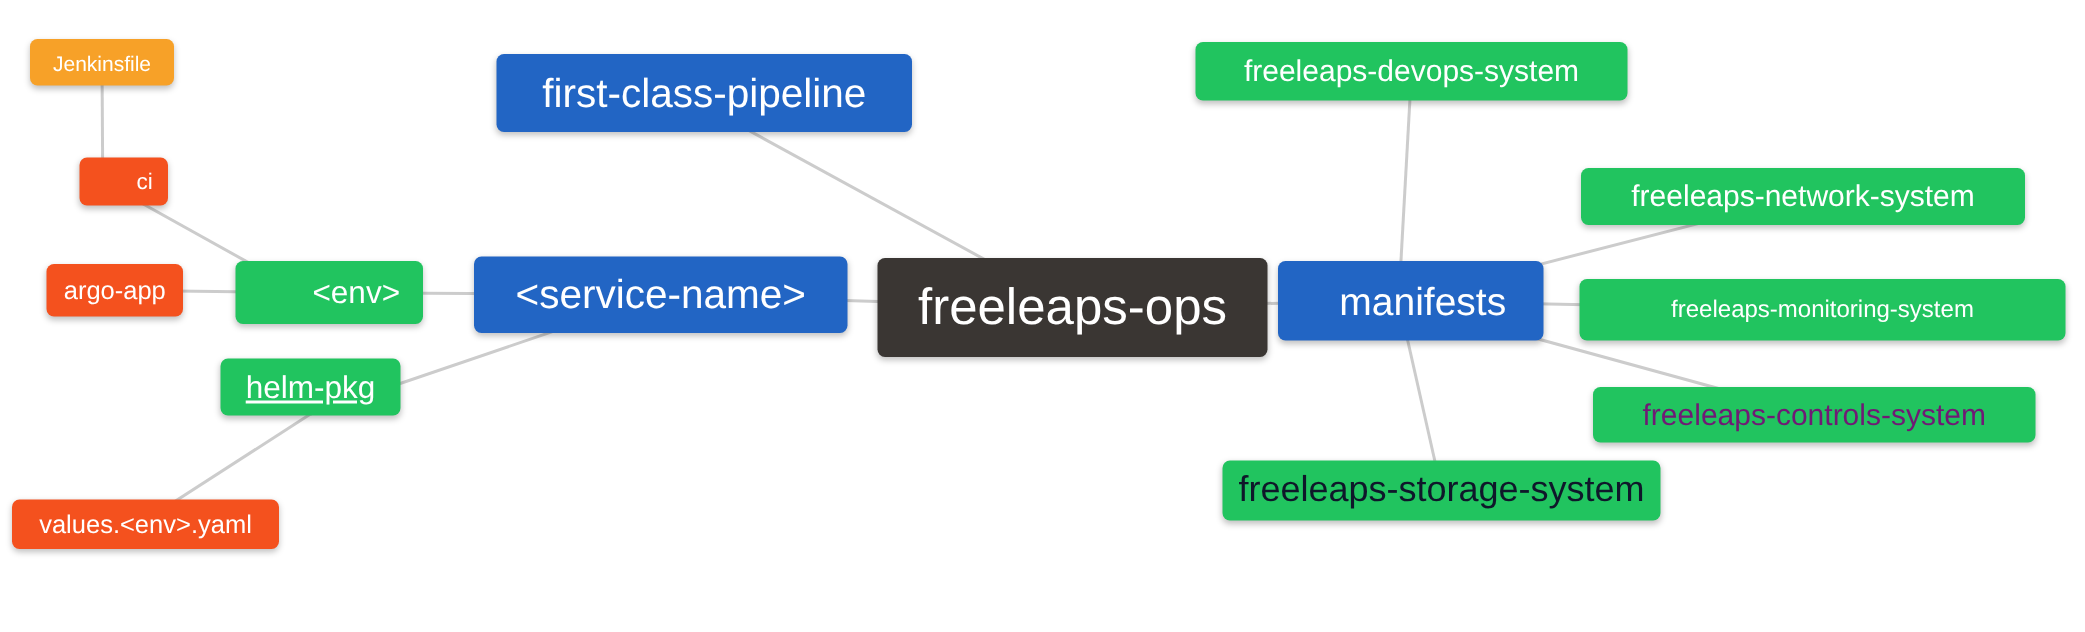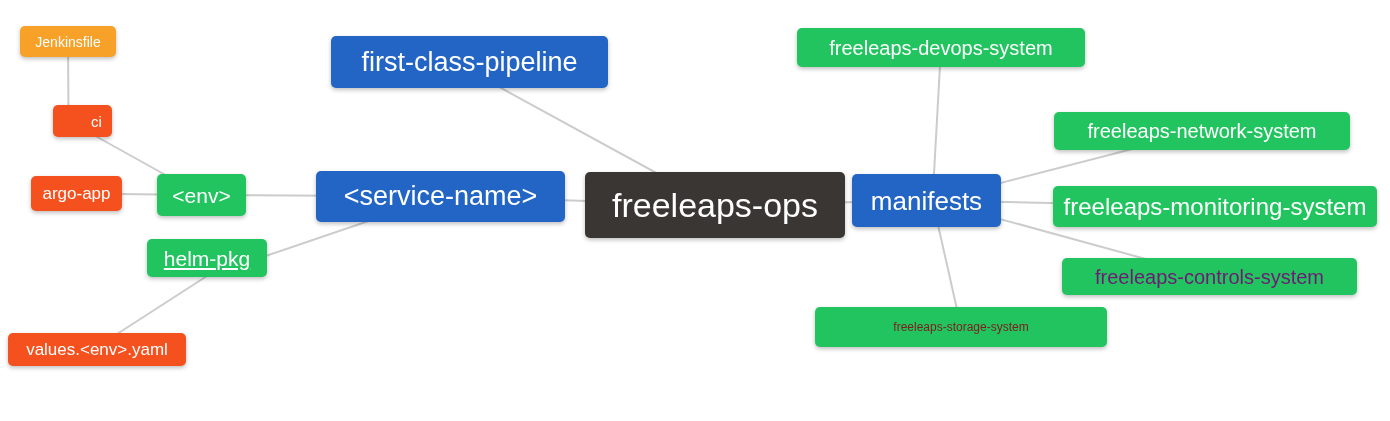--- a/index.html
+++ b/index.html
@@ -62,49 +62,49 @@
     </svg>
 <div class="node" style="left: 20px; top: 26px; width: 96px; height: 31px; background: rgb(247, 161, 40); color: rgb(255, 255, 255); font-size: 14px;">
       <span>Jenkinsfile</span>
     </div>
     <div class="node" style="left: 53px; top: 105px; width: 31px; height: 32px; background: rgb(244, 81, 30); color: rgb(255, 255, 255); font-size: 15px; padding-left: 28px;">
       <span>ci</span>
     </div>
     <div class="node" style="left: 31px; top: 176px; width: 91px; height: 35px; background: rgb(244, 81, 30); color: rgb(255, 255, 255); font-size: 17px;">
       <span>argo-app</span>
     </div>
-    <div class="node" style="left: 157px; top: 174px; width: 89px; height: 42px; background: rgb(33, 196, 95); color: rgb(255, 255, 255); font-size: 21px;">
+    <div class="node" style="left: 157px; top: 174px; width: 89px; height: 42px; background: rgb(33, 196, 95); color: rgb(255, 255, 255); font-size: 21px; padding-left: 36px;">
       <span>&lt;env&gt;</span>
     </div>
     <div class="node" style="left: 147px; top: 239px; width: 120px; height: 38px; background: rgb(33, 196, 95); color: rgb(255, 255, 255); font-size: 21px; text-decoration: underline;">
       <span>helm-pkg</span>
     </div>
     <div class="node" style="left: 8px; top: 333px; width: 178px; height: 33px; background: rgb(244, 81, 30); color: rgb(255, 255, 255); font-size: 17px;">
       <span>values.&lt;env&gt;.yaml</span>
     </div>
     <div class="node" style="left: 331px; top: 36px; width: 277px; height: 52px; background: rgb(34, 101, 196); color: rgb(255, 255, 255); font-size: 27px;">
       <span>first-class-pipeline</span>
     </div>
     <div class="node" style="left: 316px; top: 171px; width: 249px; height: 51px; background: rgb(34, 101, 196); color: rgb(255, 255, 255); font-size: 27px;">
       <span>&lt;service-name&gt;</span>
     </div>
     <div class="node" style="left: 585px; top: 172px; width: 260px; height: 66px; background: rgb(58, 54, 51); color: rgb(255, 255, 255); font-size: 34px;">
       <span>freeleaps-ops</span>
     </div>
-    <div class="node" style="left: 852px; top: 174px; width: 149px; height: 53px; background: rgb(34, 101, 196); color: rgb(255, 255, 255); font-size: 26px;">
+    <div class="node" style="left: 852px; top: 174px; width: 161px; height: 53px; background: rgb(34, 101, 196); color: rgb(255, 255, 255); font-size: 26px; padding-left: 16px;">
       <span>manifests</span>
     </div>
     <div class="node" style="left: 797px; top: 28px; width: 288px; height: 39px; background: rgb(33, 196, 95); color: rgb(255, 255, 255); font-size: 20px;">
       <span>freeleaps-devops-system</span>
     </div>
     <div class="node" style="left: 1054px; top: 112px; width: 296px; height: 38px; background: rgb(33, 196, 95); color: rgb(255, 255, 255); font-size: 20px;">
       <span>freeleaps-network-system</span>
     </div>
-    <div class="node" style="left: 1053px; top: 186px; width: 324px; height: 41px; background: rgb(33, 196, 95); color: rgb(255, 255, 255); font-size: 24px;">
+    <div class="node" style="left: 1053px; top: 186px; width: 324px; height: 41px; background: rgb(33, 196, 95); color: rgb(255, 255, 255); font-size: 16px;">
       <span>freeleaps-monitoring-system</span>
     </div>
     <div class="node" style="left: 1062px; top: 258px; width: 295px; height: 37px; background: rgb(33, 196, 95); color: #701a75; font-size: 20px;">
       <span>freeleaps-controls-system</span>
     </div>
-    <div class="node" style="left: 815px; top: 307px; width: 292px; height: 40px; background: rgb(33, 196, 95); color: #7f1d1d; font-size: 12px;">
+    <div class="node" style="left: 815px; top: 307px; width: 292px; height: 40px; background: rgb(33, 196, 95); color: #0f172a; font-size: 24px;">
       <span>freeleaps-storage-system</span>
     </div>
   </div>
 
 </body></html>

